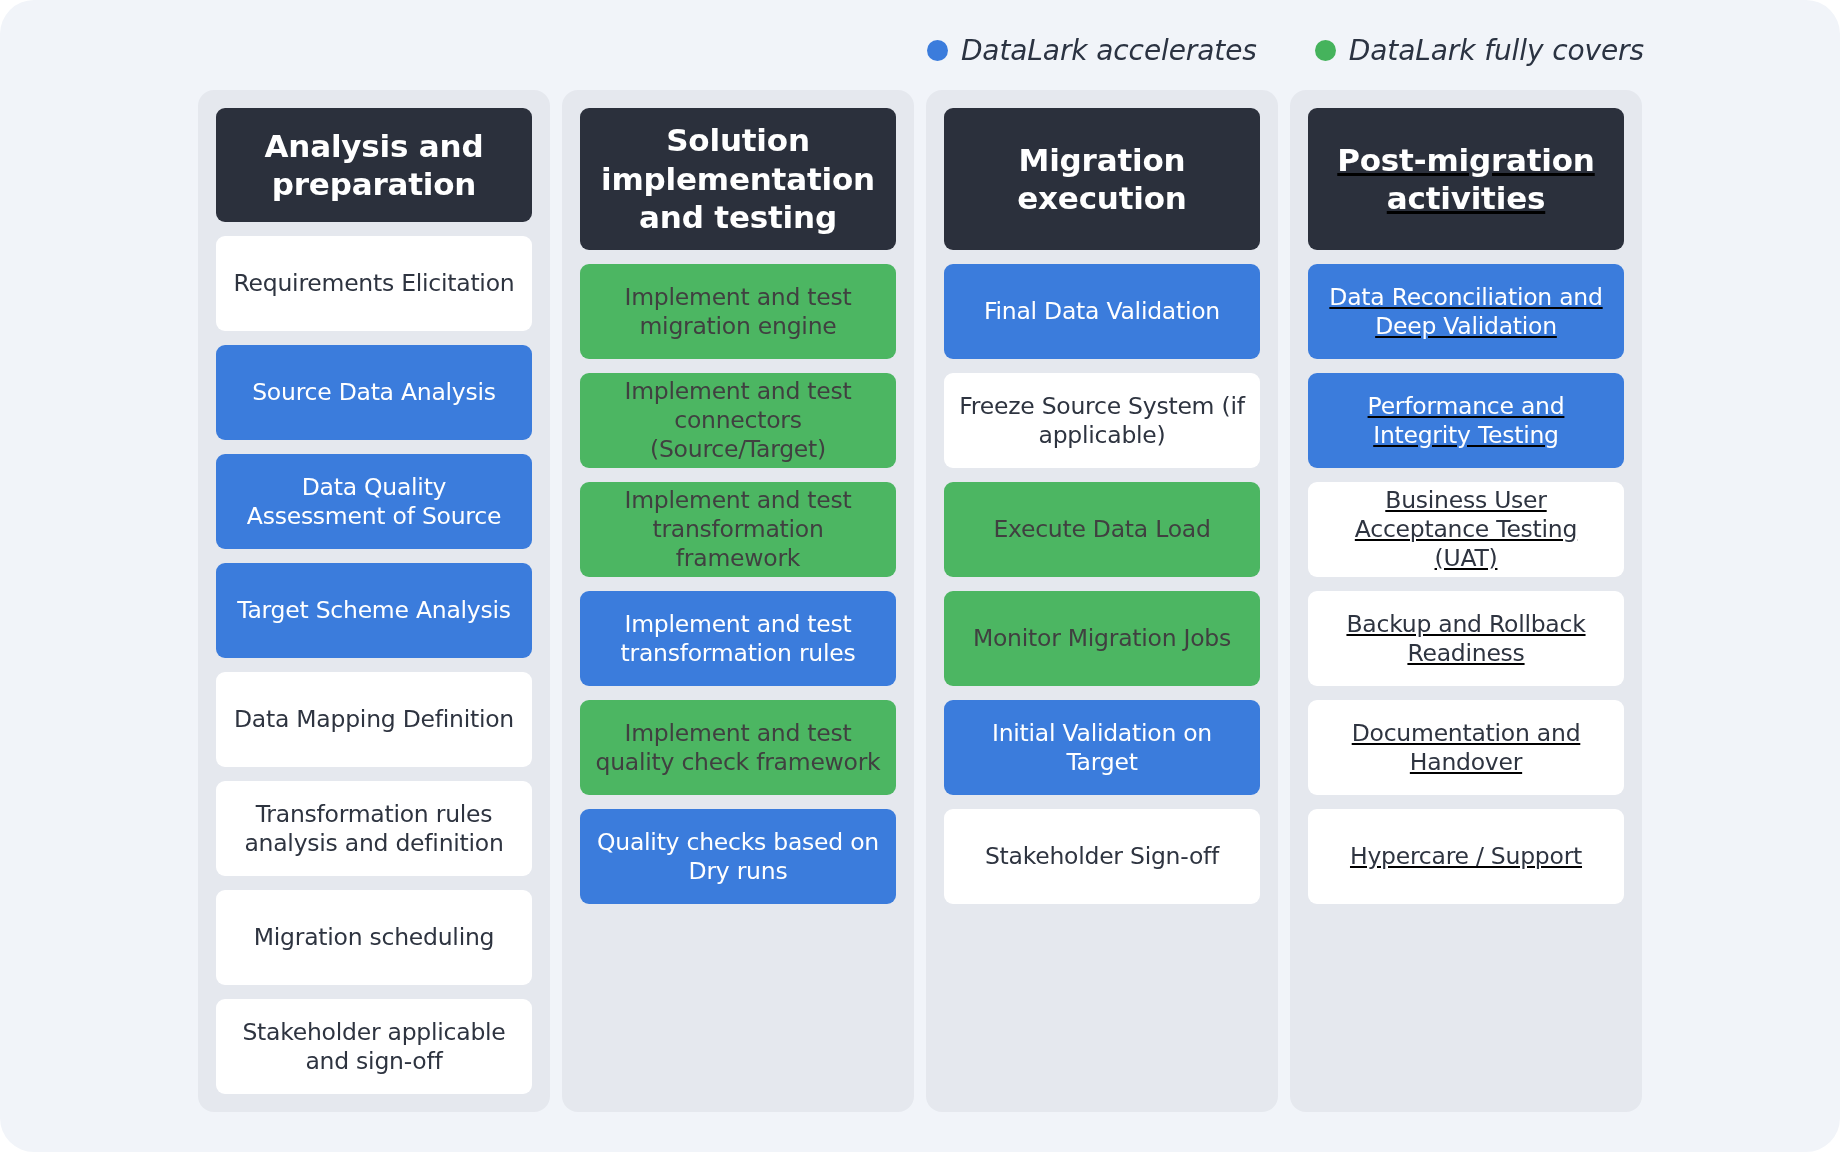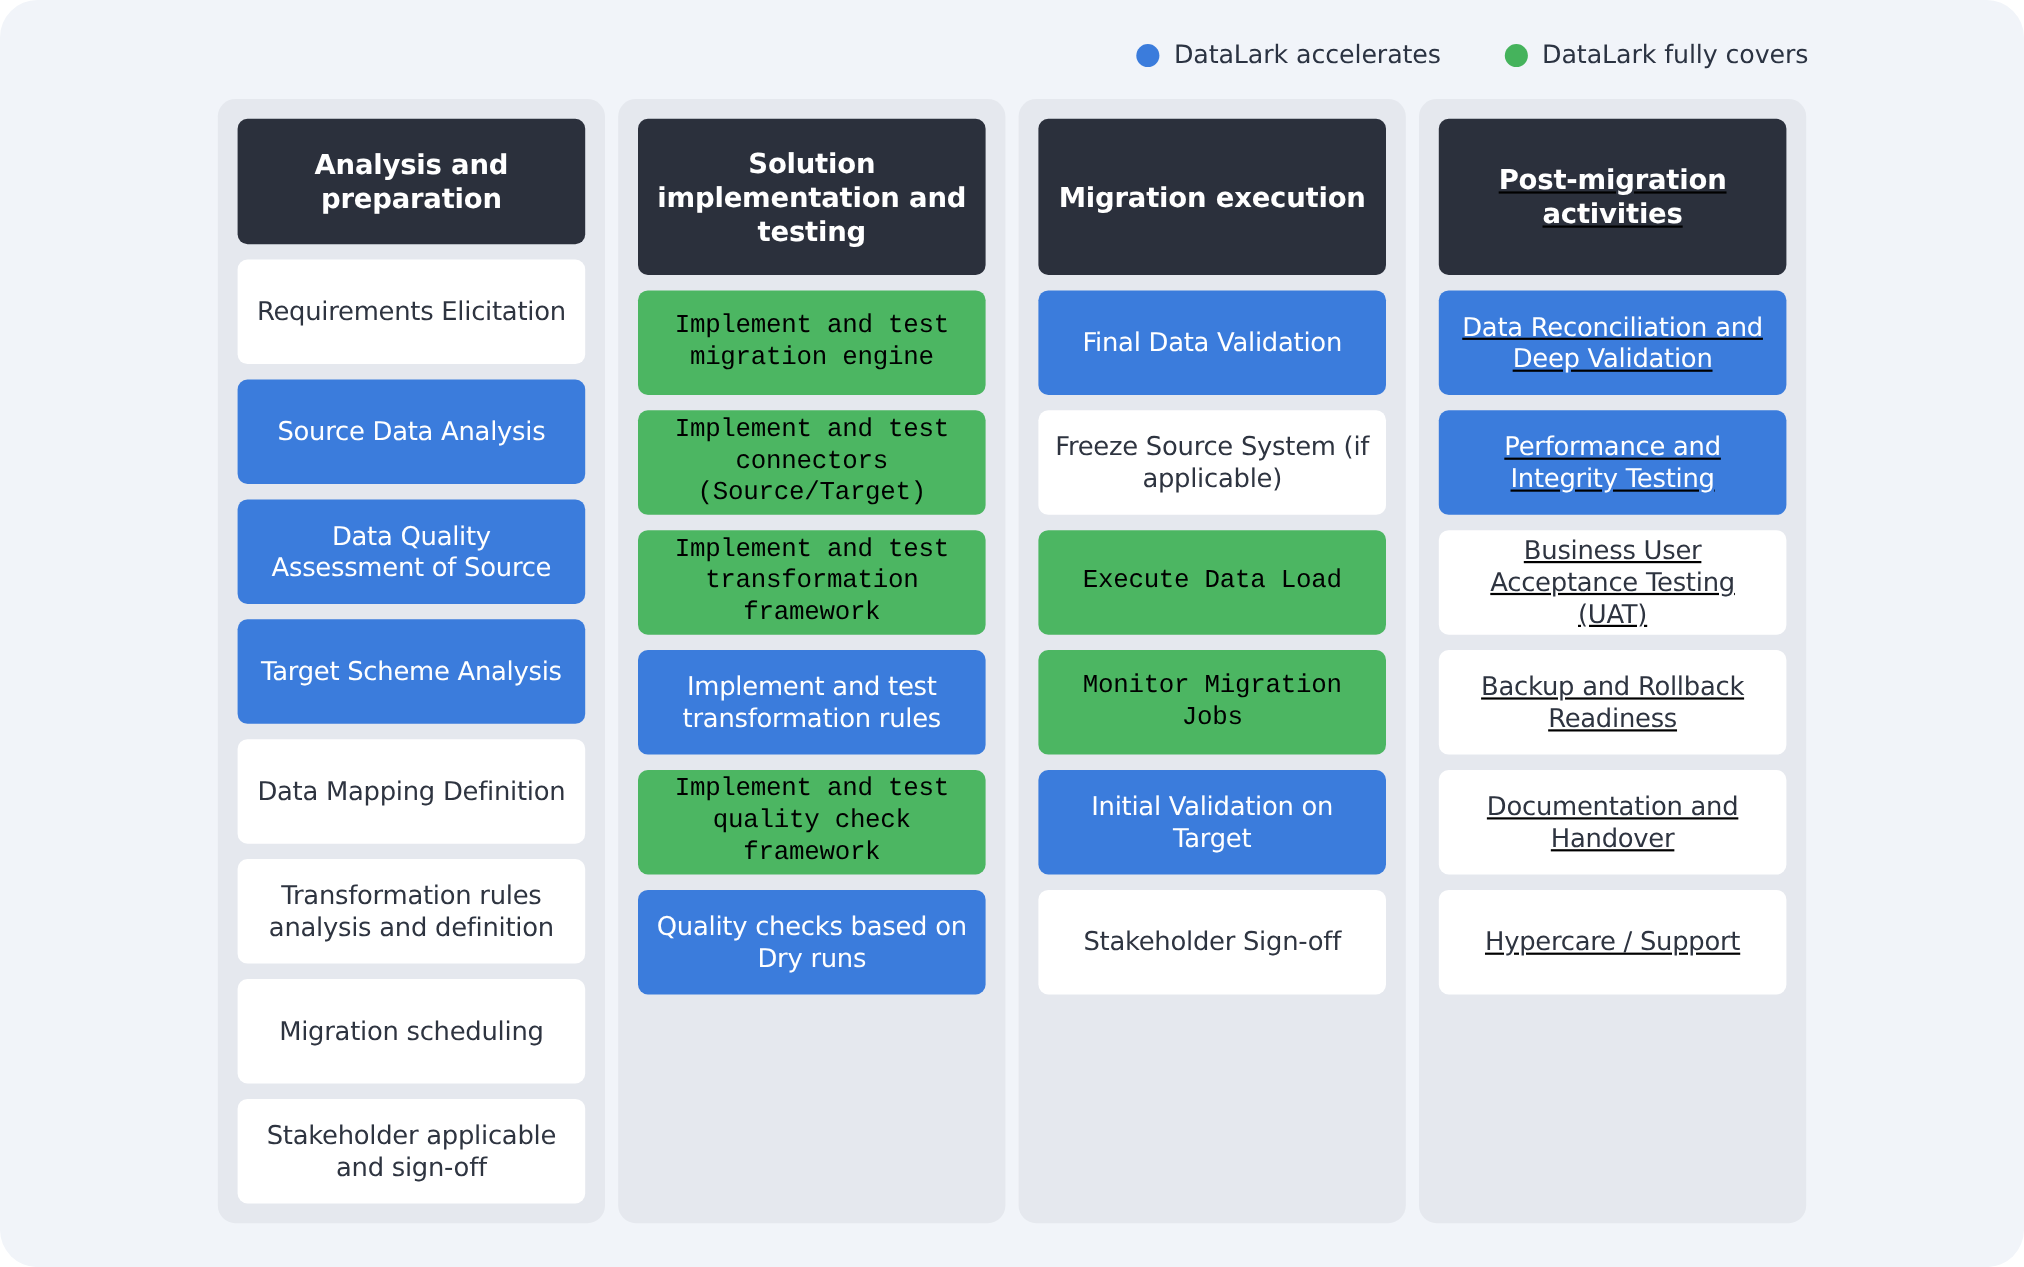--- a/index.html
+++ b/index.html
@@ -42,21 +42,22 @@
   .legend-dot {
     width: 21px;
     height: 21px;
     border-radius: 50%;
     flex: 0 0 auto;
   }
   .legend-dot.blue  { background: #3b7cdc; }
   .legend-dot.green { background: #45b35c; }
   .legend-label {
     font-family: "DejaVu Sans", sans-serif;
-    font-size: 23px;
+    font-style: italic;
+    font-size: 28px;
     color: #2b3342;
     letter-spacing: -0.1px;
     white-space: nowrap;
   }
 
   
   #board {
     position: absolute;
     left: 198px;
     top: 90px;
@@ -86,21 +87,21 @@
     height: 142px;
     display: flex;
     align-items: center;
     justify-content: center;
     text-align: center;
     padding: 0 16px;
     box-sizing: border-box;
   }
   .col-header-text {
     color: #ffffff;
-    font-size: 25px;
+    font-size: 31px;
     font-weight: bold;
     line-height: 1.24;
     letter-spacing: -0.2px;
   }
 
   .card {
     border-radius: 9px;
     height: 95px;
     display: flex;
     align-items: center;
@@ -121,21 +122,21 @@
   .card.neutral .card-text { color: #2e3440; }
 
   .card.blue {
     background: #3b7cdc;
   }
   .card.blue .card-text { color: #ffffff; }
 
   .card.green {
     background: #4cb662;
   }
-  .card.green .card-text { color: #000000; font-family: Liberation Mono, monospace; }
+  .card.green .card-text { color: #404040; }
 </style>
 </head>
 <body>
 
 <div id="page">
 
   <div id="legend">
     <div class="legend-item">
       <span class="legend-dot blue"></span>
       <span class="legend-label">DataLark accelerates</span>

